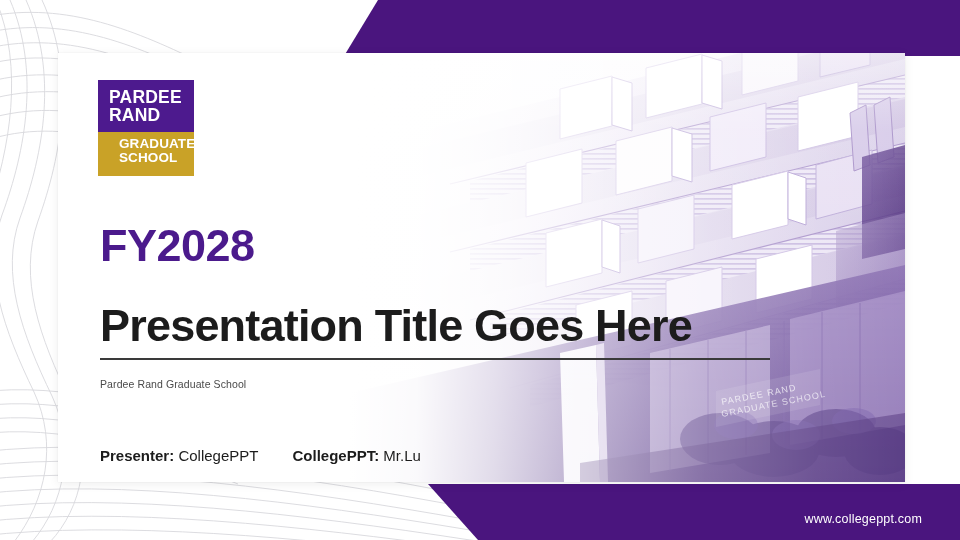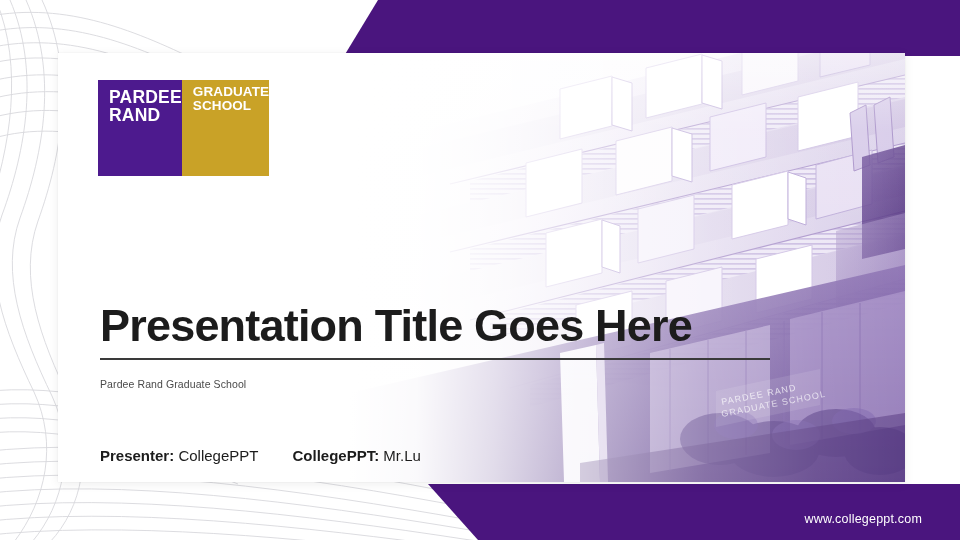--- a/index.html
+++ b/index.html
@@ -78,39 +78,39 @@
       rgba(255,255,255,.55) 0%,
       rgba(255,255,255,.10) 18%,
       rgba(255,255,255,0) 40%);
   }
 
   
   #logo {
     position:absolute;
     left:40px; top:27px;
     width:96px; height:96px;
-    display:flex; flex-direction:row;
+    display:flex; flex-direction:column;
     line-height:1;
     justify-content:space-between;
   }
   .logo-top {
     flex:0 0 52px;
     background:var(--purple-logo);
     color:#fff;
     padding:9px 0 0 11px;
     font-weight:bold;
     font-size:17.5px;
     letter-spacing:.2px;
   }
   .logo-top span { display:block; }
   .logo-bot {
     flex:1 1 auto;
     background:var(--gold);
     color:#fff;
-    padding:5px 0 0 11px;
+    padding:5px 0 0 21px;
     font-weight:bold;
     font-size:13.5px;
     letter-spacing:.1px;
   }
   .logo-bot span { display:block; }
 
   
   #fy {
     position:absolute;
     left:42px; top:170px;
@@ -366,20 +366,21 @@
       <div class="logo-top">
         <span>PARDEE</span>
         <span>RAND</span>
       </div>
       <div class="logo-bot">
         <span>GRADUATE</span>
         <span>SCHOOL</span>
       </div>
     </div>
 
+    <div id="fy">FY2028</div>
 
     <div id="title">Presentation Title Goes Here</div>
 
     <div id="divider"></div>
 
     <div id="org">Pardee Rand Graduate School</div>
 
     <div id="people">
       <span class="lbl">Presenter:</span>
       <span class="val"> CollegePPT</span>

